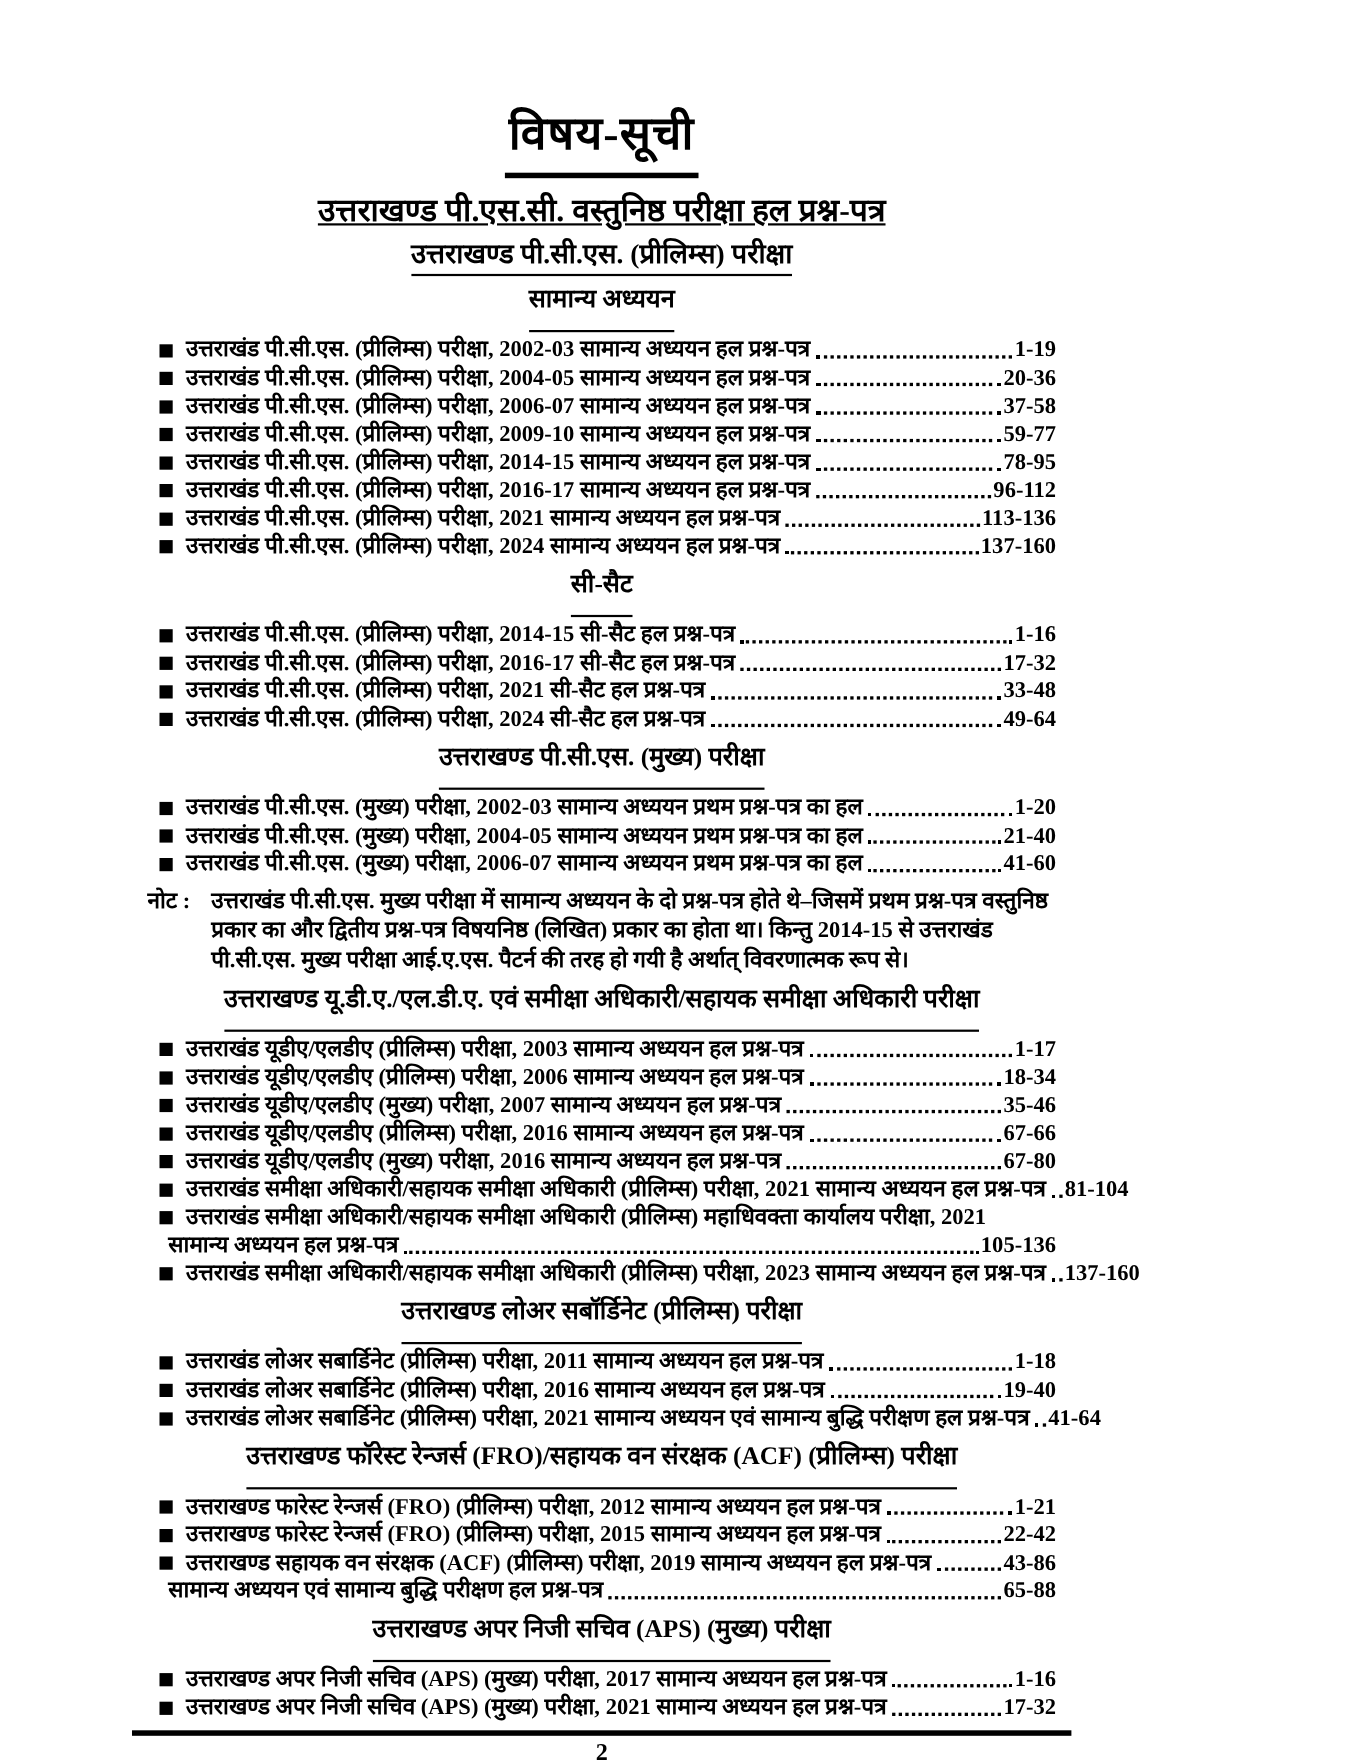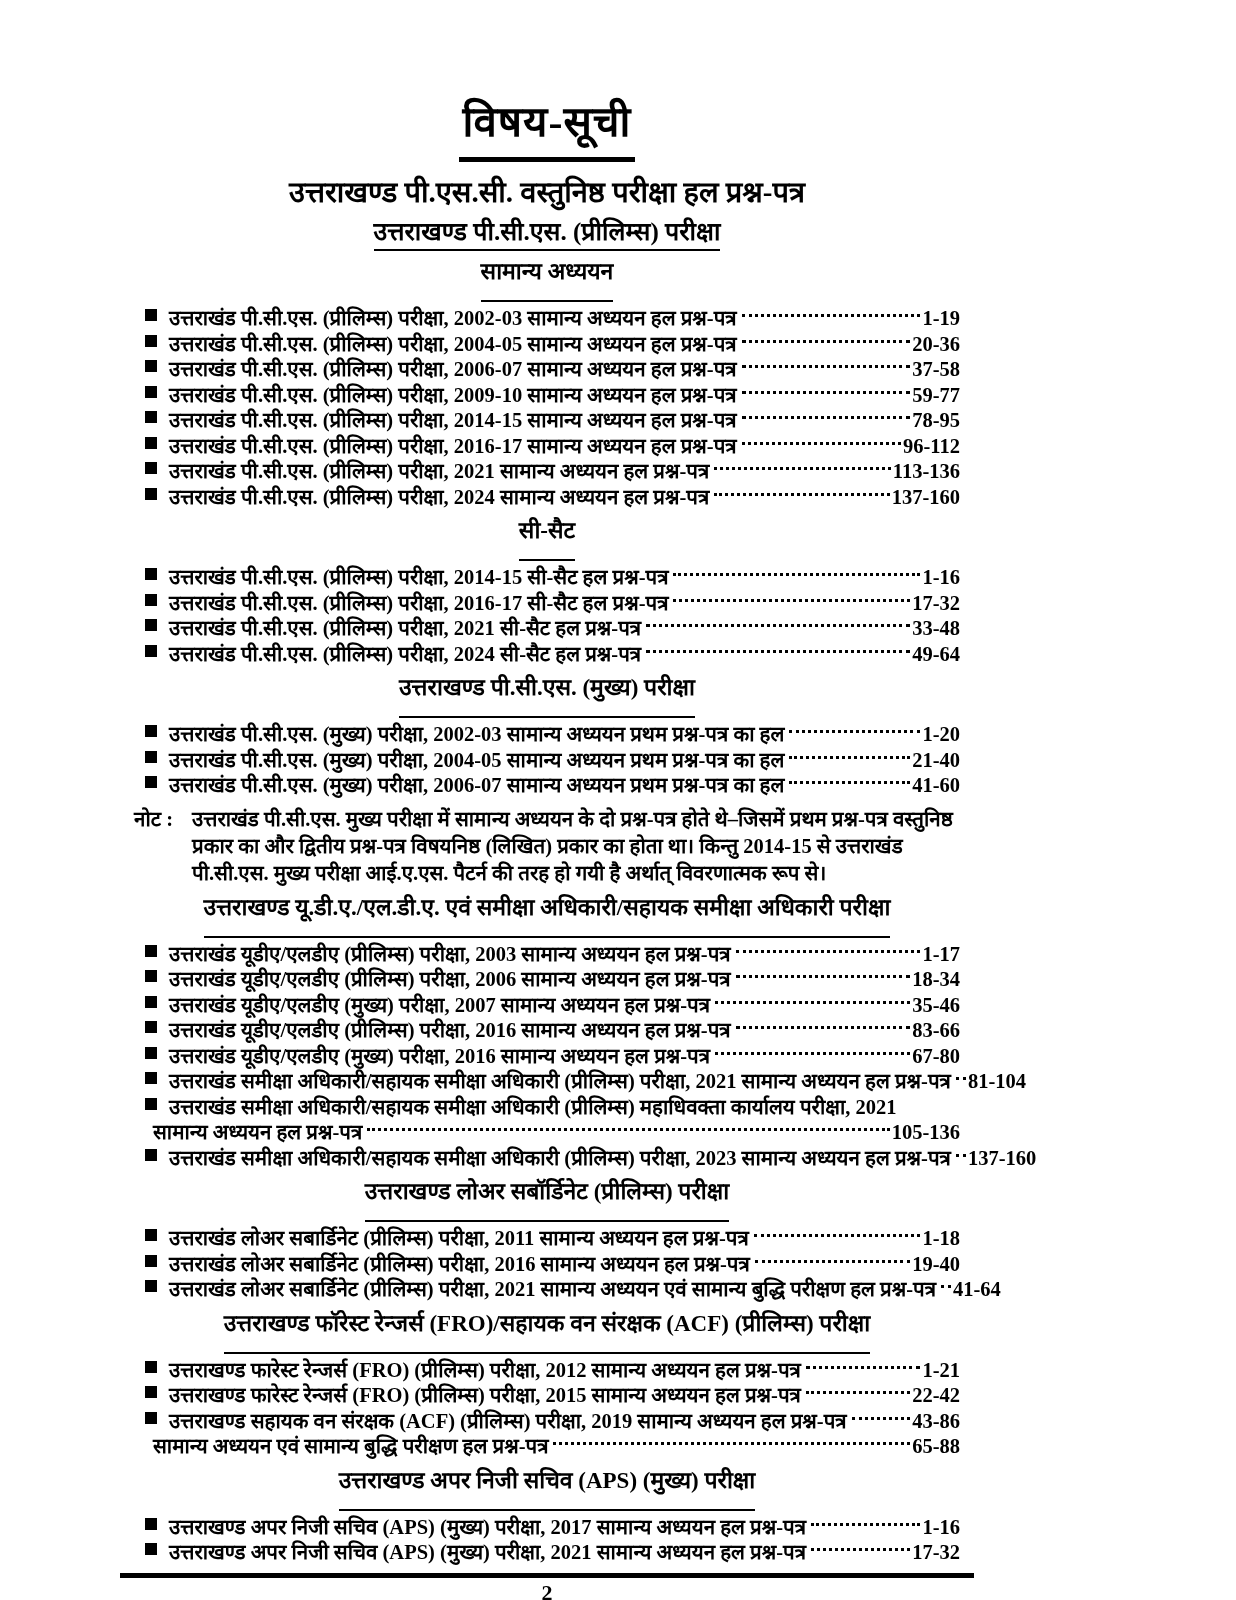--- a/index.html
+++ b/index.html
@@ -32,20 +32,21 @@
     padding: 0 4px 9px 4px;
     letter-spacing: 1px;
   }
   .title-wrap { margin-bottom: 12px; }
 
   .subtitle1 {
     font-size: 29px;
     font-weight: 700;
     line-height: 36px;
     margin-bottom: 7px;
+    text-decoration: underline;
   }
   .subtitle2-wrap { margin-bottom: 4px; }
   .subtitle2 {
     display: inline-block;
     font-size: 25px;
     font-weight: 700;
     line-height: 30px;
     border-bottom: 2px solid #000;
     padding-bottom: 2px;
   }
@@ -55,21 +56,21 @@
     display: inline-block;
     font-size: 23px;
     font-weight: 700;
     line-height: 29px;
     border-bottom: 2px solid #000;
     padding-bottom: 14px;
   }
 
   .toc-row {
     display: flex;
-    align-items: center;
+    align-items: flex-end;
     font-size: 20.5px;
     font-weight: 700;
     line-height: 25.5px;
     white-space: nowrap;
   }
   .bullet {
     flex: 0 0 auto;
     width: 12px;
     height: 12px;
     background: #000;
@@ -243,21 +244,21 @@
         <div class="toc-row">
           <span class="bullet"></span>
           <span class="entry-text">उत्तराखंड यूडीए/एलडीए (मुख्य) परीक्षा, 2007 सामान्य अध्ययन हल प्रश्न-पत्र</span>
           <span class="leader"></span>
           <span class="entry-pages">35-46</span>
         </div>
         <div class="toc-row">
           <span class="bullet"></span>
           <span class="entry-text">उत्तराखंड यूडीए/एलडीए (प्रीलिम्स) परीक्षा, 2016 सामान्य अध्ययन हल प्रश्न-पत्र</span>
           <span class="leader"></span>
-          <span class="entry-pages">83-66</span>
+          <span class="entry-pages">67-66</span>
         </div>
         <div class="toc-row">
           <span class="bullet"></span>
           <span class="entry-text">उत्तराखंड यूडीए/एलडीए (मुख्य) परीक्षा, 2016 सामान्य अध्ययन हल प्रश्न-पत्र</span>
           <span class="leader"></span>
           <span class="entry-pages">67-80</span>
         </div>
         <div class="toc-row">
           <span class="bullet"></span>
           <span class="entry-text">उत्तराखंड समीक्षा अधिकारी/सहायक समीक्षा अधिकारी (प्रीलिम्स) परीक्षा, 2021 सामान्य अध्ययन हल प्रश्न-पत्र</span>

